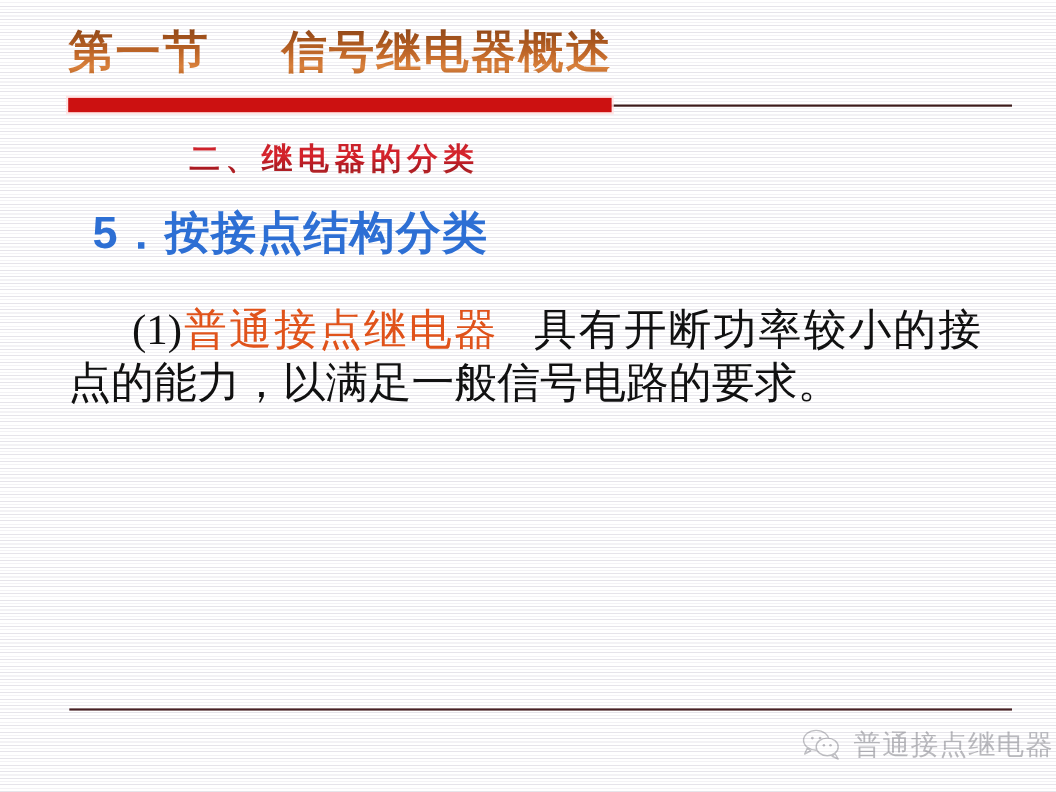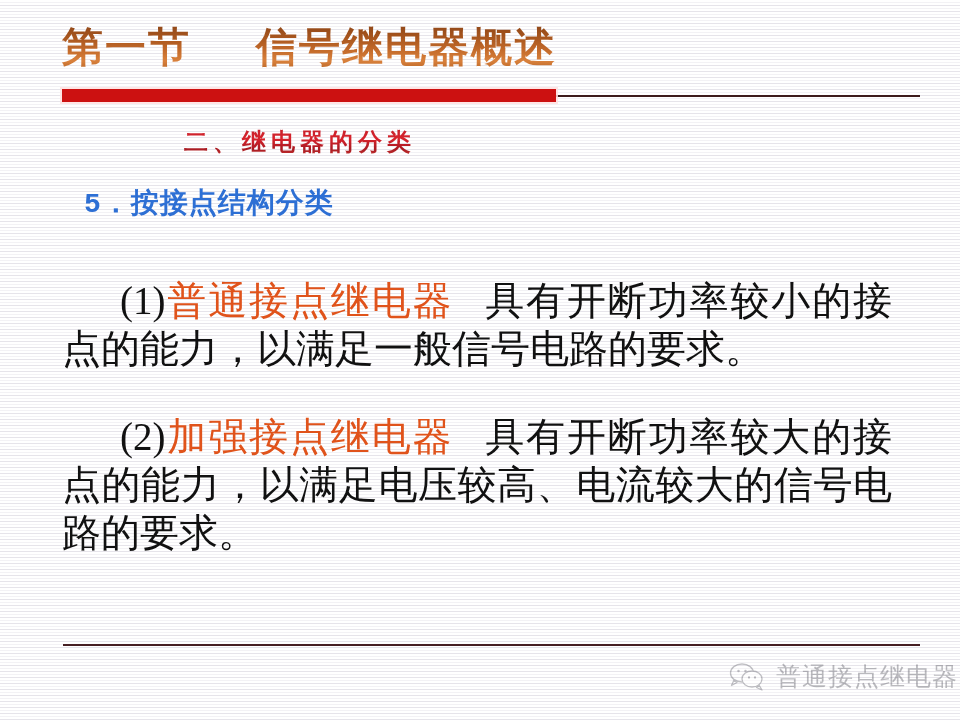--- a/index.html
+++ b/index.html
@@ -81,43 +81,42 @@
     background: #cc1111;
     box-shadow: 0 0 0 2px rgba(255, 225, 225, 0.85);
   }
 
   
   .subtitle {
     position: absolute;
     left: 172px;
     top: 126px;
     font-family: "DejaVu Serif", "Liberation Serif", serif;
-    font-size: 24px;
+    font-size: 28px;
     font-weight: 700;
     letter-spacing: 5px;
     white-space: pre;
     background: linear-gradient(to bottom,
         #c2202a 0%,
         #d7232c 40%,
         #a81a22 72%,
         #cf3b33 100%);
     -webkit-background-clip: text;
     background-clip: text;
     color: transparent;
-    margin-left: 12px;
     -webkit-text-fill-color: transparent;
   }
 
   
   .heading-5 {
     position: absolute;
     left: 84px;
     top: 184px;
-    font-family: Liberation Mono, monospace;
-    font-size: 28px;
+    font-family: Liberation Sans, sans-serif;
+    font-size: 41px;
     font-weight: 700;
     letter-spacing: 1px;
     color: #2d6fd4;
     white-space: pre;
   }
 
   
   .body-area {
     position: absolute;
     left: 62px;
@@ -196,23 +195,20 @@
   <div class="subtitle">二、继电器的分类</div>
 
   <div class="heading-5">5．按接点结构分类</div>
 
   <div class="body-area">
 
     <p class="para p1">
       <span class="indent"></span><span class="num">(1)</span><span class="hl-orange">普通接点继电器</span><span class="gap-wide"></span><span>具有开断功率较小的接点的能力，以满足一般信号电路的要求。</span>
     </p>
 
-    <p class="para p2">
-      <span class="indent"></span><span class="num">(2)</span><span class="hl-orange">加强接点继电器</span><span class="gap-wide"></span><span>具有开断功率较大的接点的能力，以满足电压较高、电流较大的信号电路的要求。</span>
-    </p>
 
   </div>
 
   <div class="footer-rule"></div>
 
   <div class="footer-brand">
     <svg class="wechat-icon" viewBox="0 0 40 32">
 
       <ellipse cx="14" cy="12" rx="11.5" ry="9" fill="none" stroke="#6b6b74" stroke-width="1.3"></ellipse>
       <path d="M6 19 L3.5 24.5 L9 21.5 Z" fill="none" stroke="#6b6b74" stroke-width="1.3" stroke-linejoin="round"></path>

